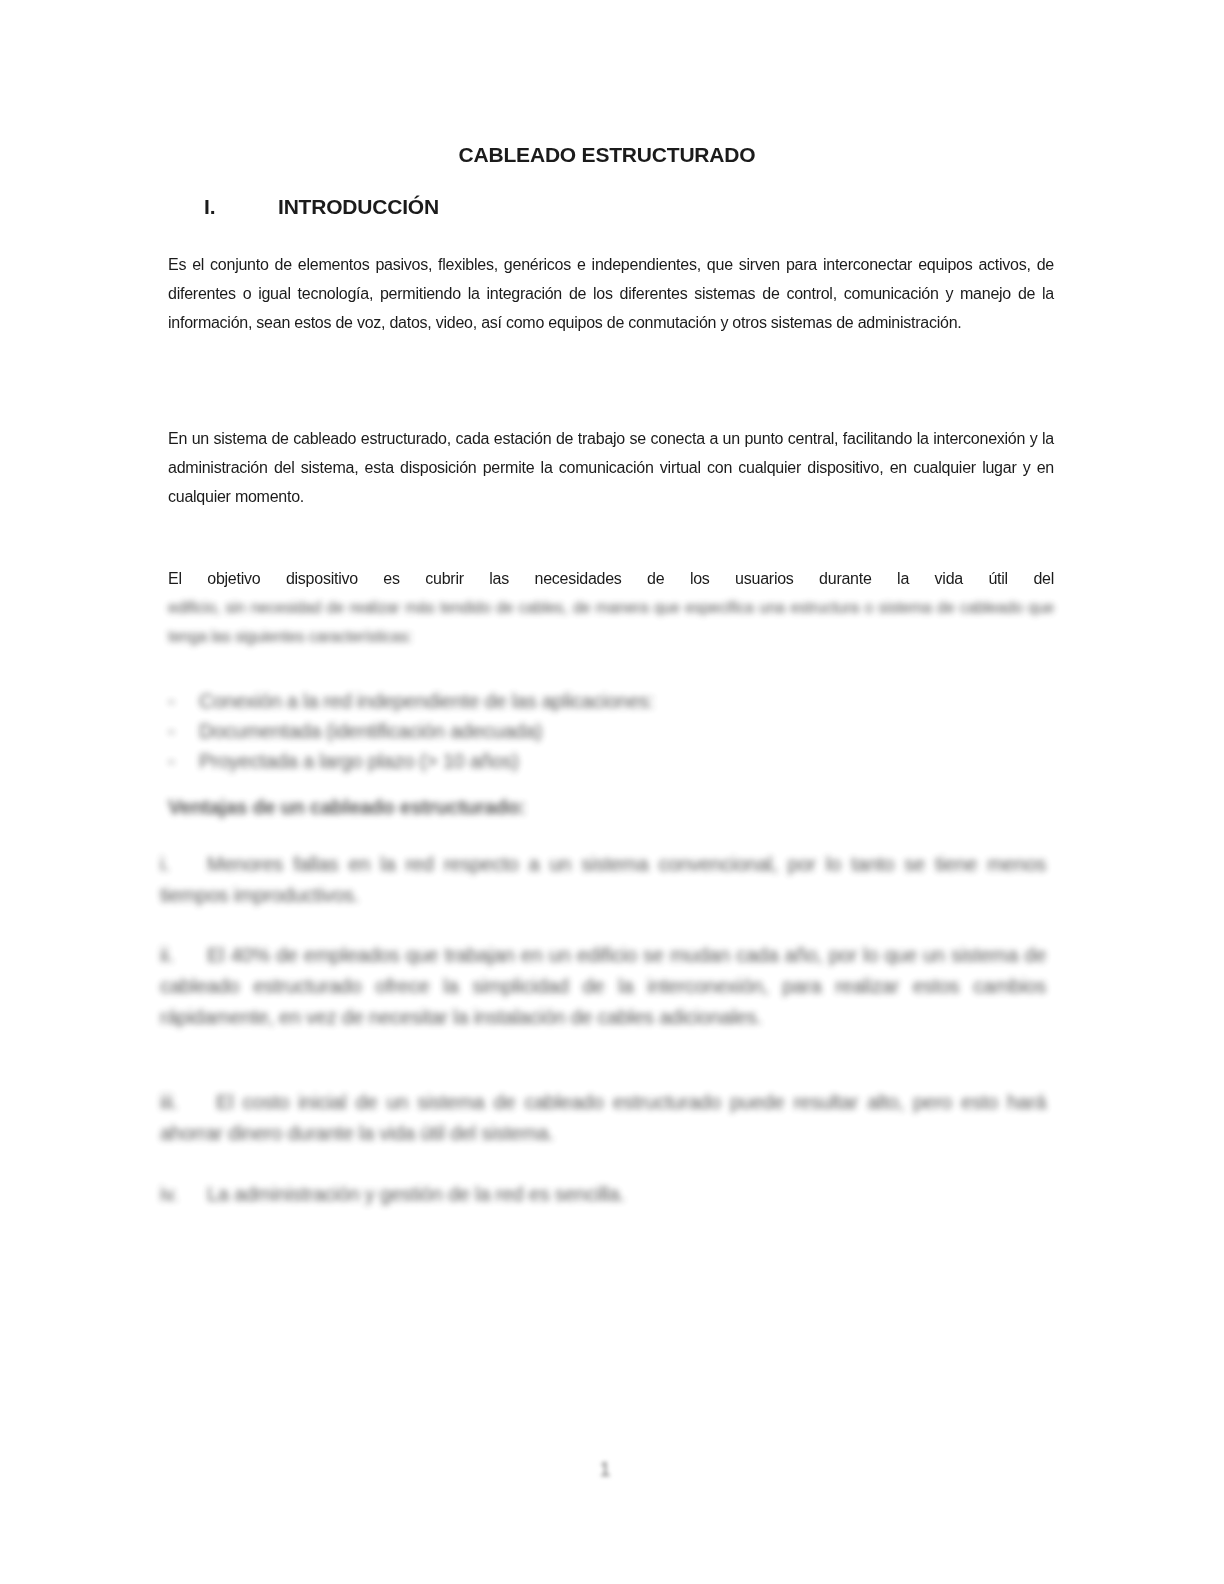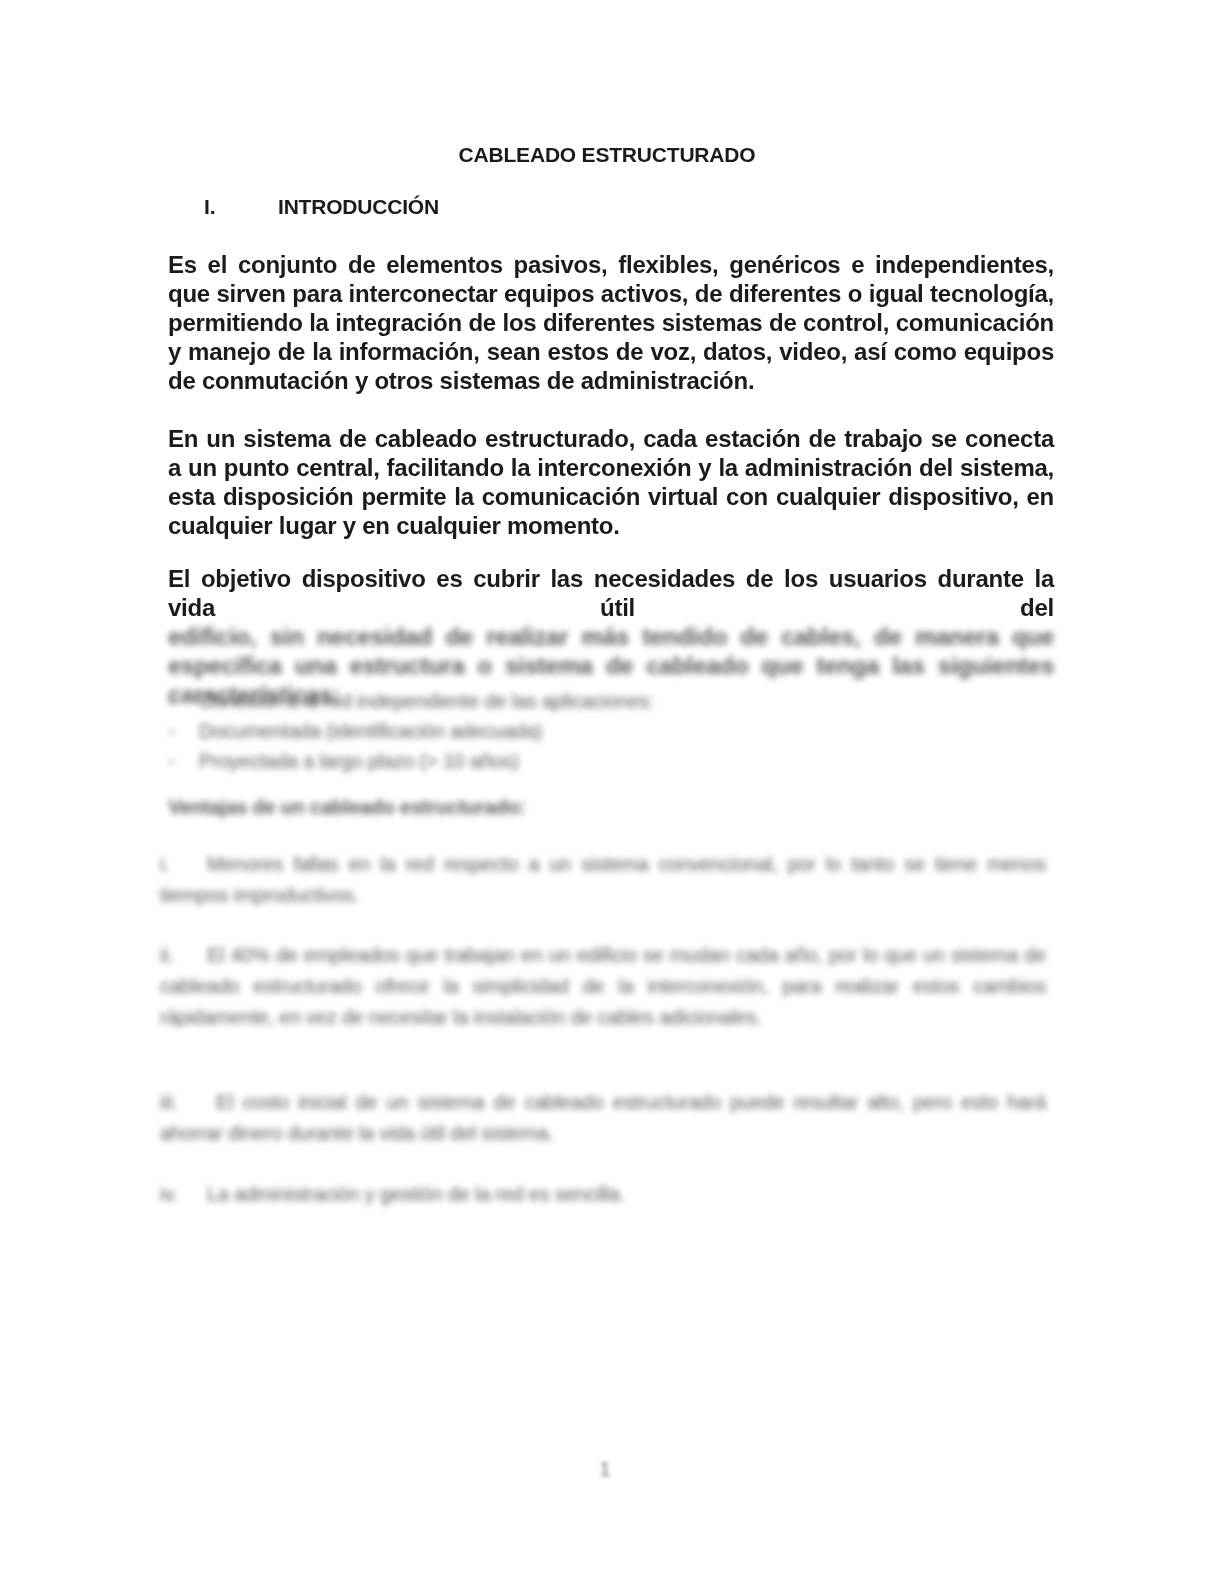--- a/index.html
+++ b/index.html
@@ -31,25 +31,24 @@
     top: 195px;
     font-size: 21px;
     font-weight: bold;
     letter-spacing: -0.2px;
     display: flex;
   }
   .section-heading .numeral { width: 74px; }
   .body-text {
     left: 168px;
     right: 170px;
-    font-size: 24px;
+    font-size: 16px;
     line-height: 29px;
     letter-spacing: -0.25px;
     text-align: justify;
-    font-weight: bold;
   }
   .p1 { top: 250px; }
   .p2 { top: 424px; }
   .p3 { top: 564px; }
   .p3 .first-line {
     text-align: justify;
     text-align-last: justify;
   }
   .blurred {
     filter: blur(3px);

